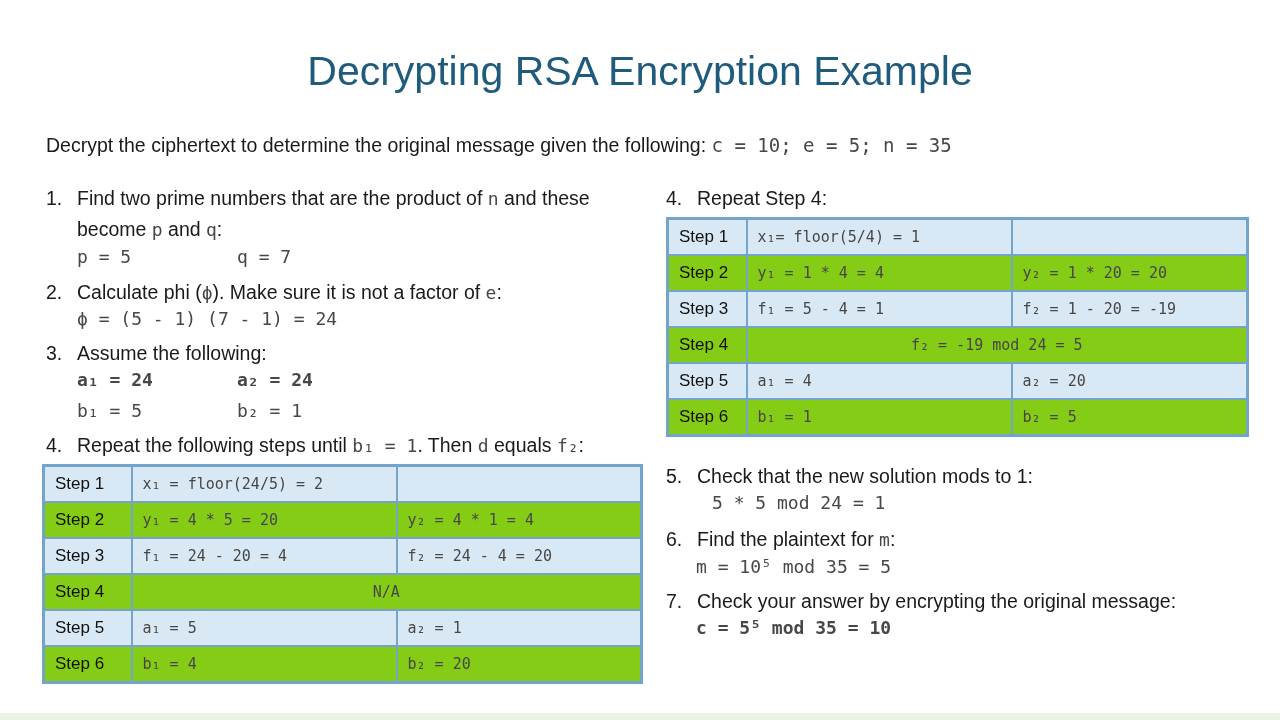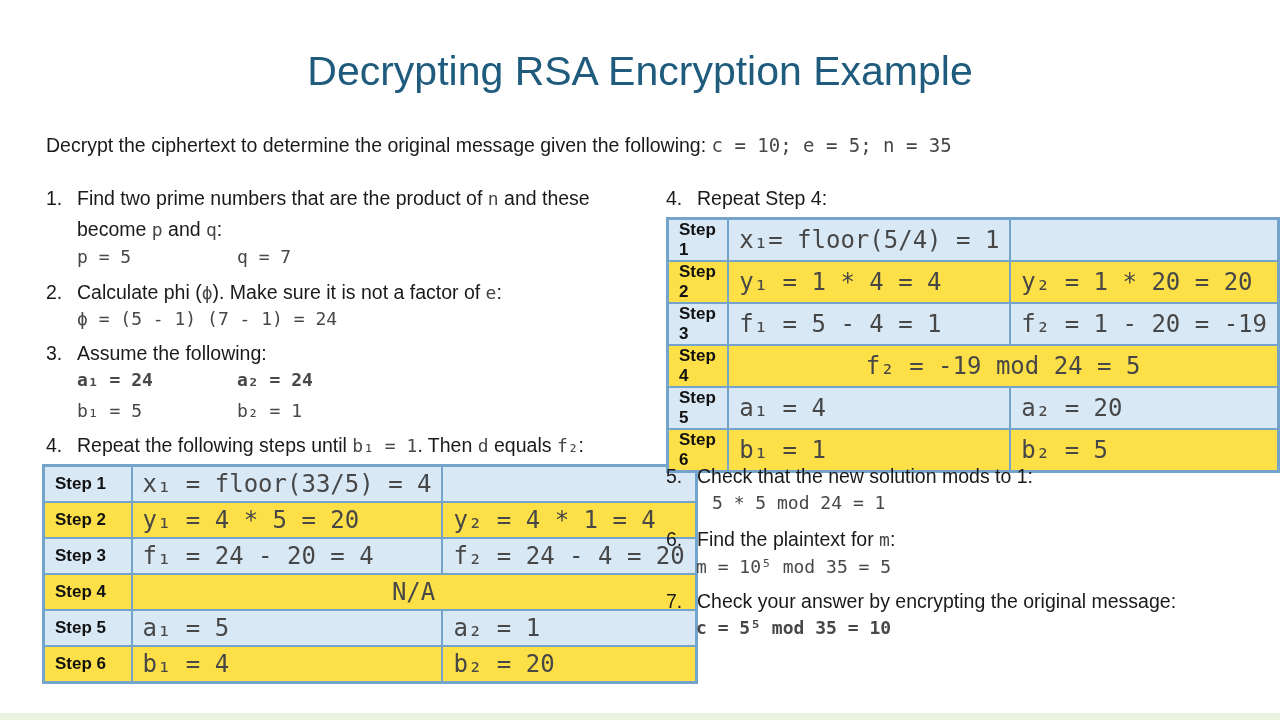--- a/index.html
+++ b/index.html
@@ -27,24 +27,24 @@
   .intro .mono{font-size:19px;}
   .item{position:absolute;font-size:19.5px;line-height:30px;}
   .item .num{position:absolute;left:0;top:0;}
   .item .body{display:block;margin-left:31px;white-space:nowrap;}
   .item .body.wrap{white-space:normal;width:558px;}
   .item .mono{font-size:18px;}
   .code{position:absolute;font-size:18px;}
   .code .ca{display:inline-block;min-width:160px;}
   .tblwrap{position:absolute;}
   table.tbl{border-collapse:collapse;table-layout:fixed;border:3px solid var(--tb);}
-  table.tbl td{border:2px solid var(--tb);height:34px;padding:0 10px;vertical-align:middle;background:#fde047;}
+  table.tbl td{border:2px solid var(--tb);height:34px;padding:0 10px;vertical-align:middle;background:#84cc16;}
   table.tbl tr.band td{background:var(--band);}
-  td.lbl{font-weight:700;font-size:17px;color:#111111;padding-left:12px;}
-  td.c1,td.c2,td.spanc{font-size:24px;}
+  td.lbl{font-weight:400;font-size:17px;color:#111111;padding-left:12px;}
+  td.c1,td.c2,td.spanc{font-size:15px;}
   td.spanc{text-align:center;}
   .page-num{position:absolute;right:47px;top:672px;font-size:17.5px;color:var(--accent);margin-top:48px;}
   .footer-strip{position:absolute;left:0;right:0;bottom:0;height:7px;background:var(--footer);}
 </style>
 </head>
 <body>
 
 <h1 class="title">Decrypting RSA Encryption Example</h1>
 
 <div class="intro"><span>Decrypt the ciphertext to determine the original message given the following: </span><span class="mono">c = 10; e = 5; n = 35</span></div>
@@ -79,21 +79,21 @@
 <div class="tblwrap" style="left:42px;top:464px;">
   <table class="tbl">
     <colgroup>
         <col style="width:88px">
         <col style="width:265px">
         <col style="width:245px">
       </colgroup>
     <tbody>
         <tr class="band">
       <td class="lbl">Step 1</td>
-      <td class="c1"><span class="mono">x₁ = floor(33/5) = 4</span></td>
+      <td class="c1"><span class="mono">x₁ = floor(24/5) = 2</span></td>
       <td class="c2"><span class="mono"></span></td>
     </tr>
     <tr>
       <td class="lbl">Step 2</td>
       <td class="c1"><span class="mono">y₁ = 4 * 5 = 20</span></td>
       <td class="c2"><span class="mono">y₂ = 4 * 1 = 4</span></td>
     </tr>
     <tr class="band">
       <td class="lbl">Step 3</td>
       <td class="c1"><span class="mono">f₁ = 24 - 20 = 4</span></td>

